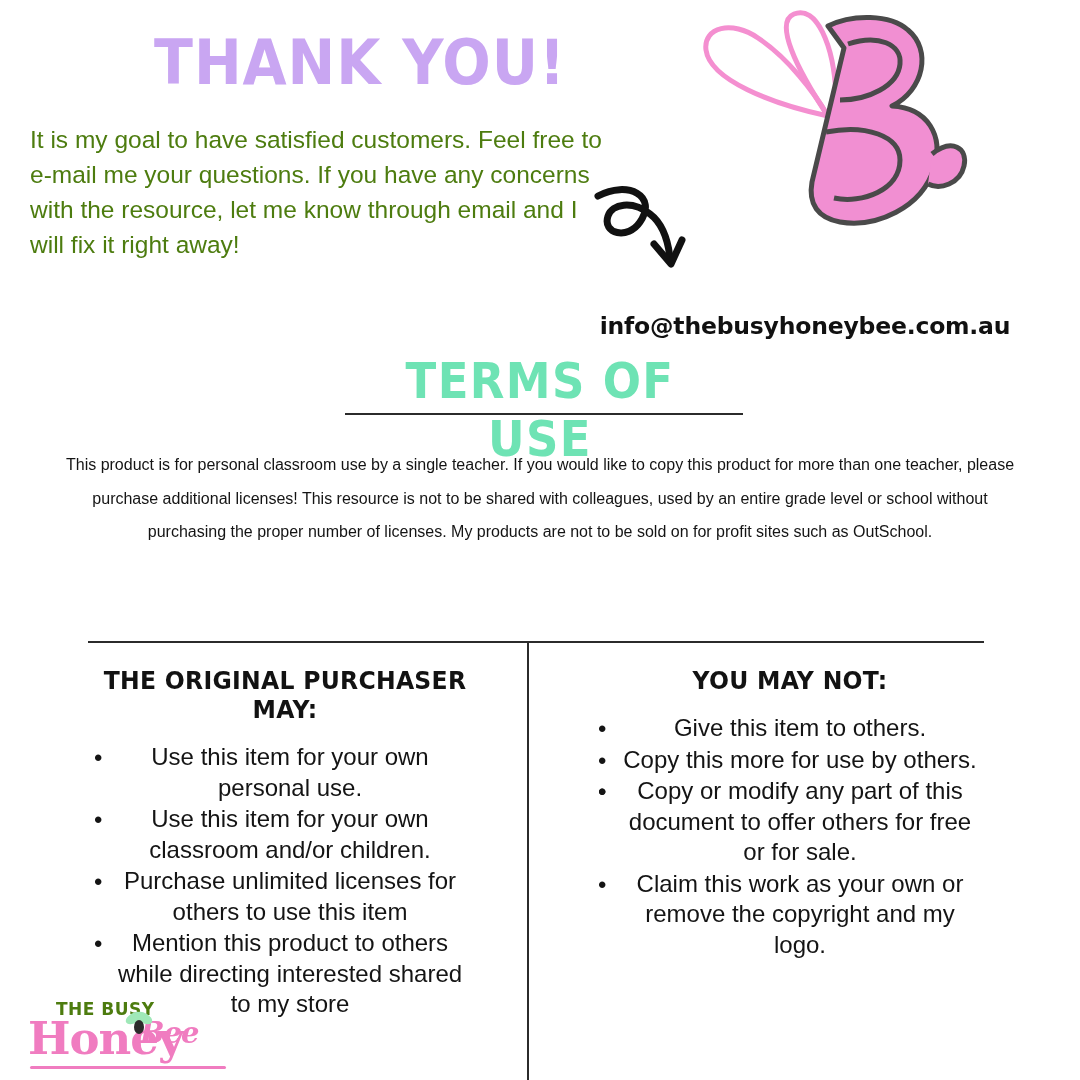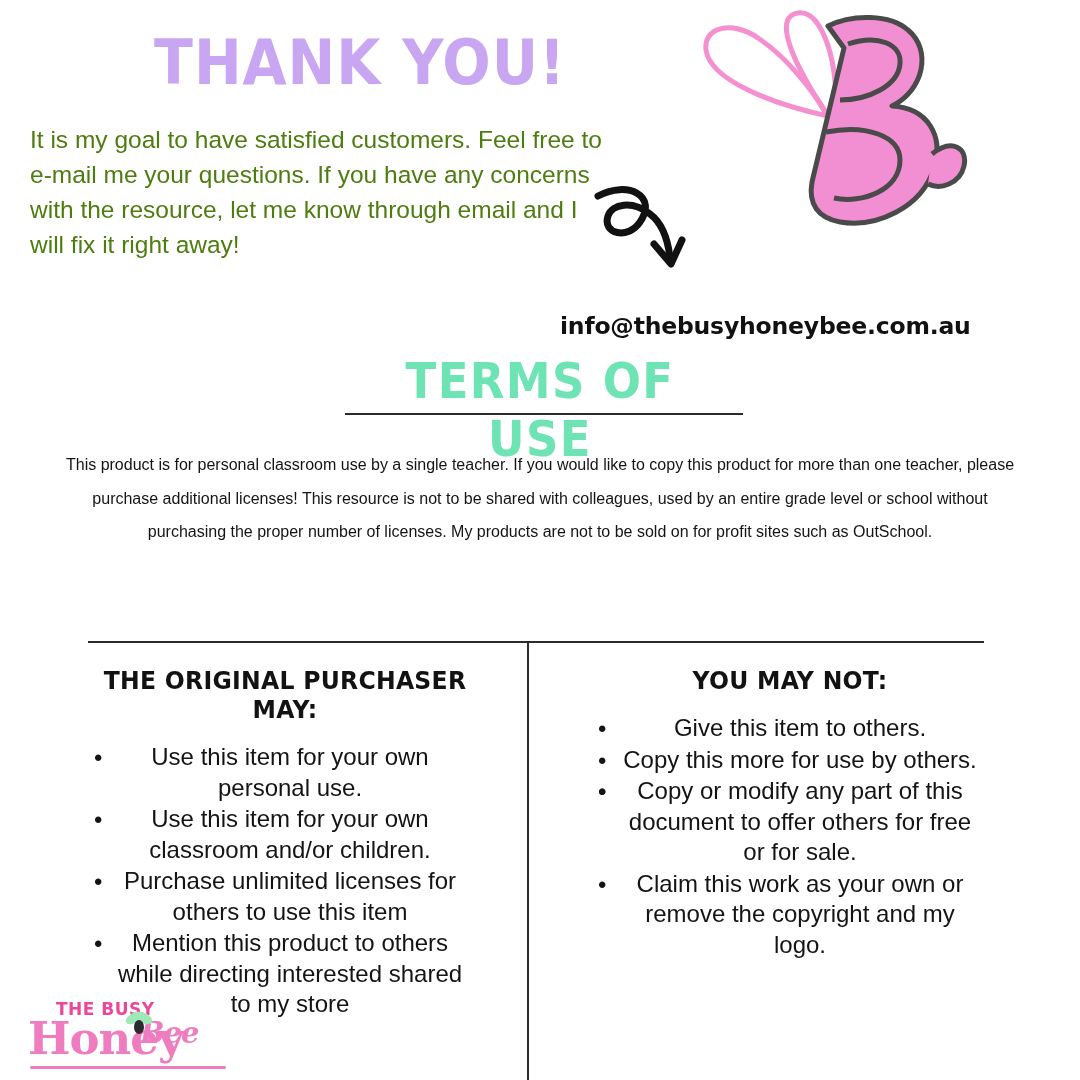--- a/index.html
+++ b/index.html
@@ -60,21 +60,21 @@
     width: 320px;
     height: 300px;
   }
 
   
   .email {
     position: absolute;
     left: 560px;
     top: 312px;
     width: 490px;
-    text-align: left;
+    text-align: center;
     font-family: "DejaVu Sans", sans-serif;
     font-weight: bold;
     font-size: 23.5px;
     letter-spacing: -0.2px;
     color: #111111;
   }
 
   
   .terms-title {
     position: absolute;
@@ -180,21 +180,21 @@
     height: 78px;
   }
   .fl-thebusy {
     position: absolute;
     left: 42px;
     top: 3px;
     font-family: "DejaVu Sans", sans-serif;
     font-weight: bold;
     font-size: 17px;
     letter-spacing: 0.5px;
-    color: #ec4899;
+    color: #4d7c0f;
   }
   .fl-honey {
     position: absolute;
     left: 14px;
     top: 16px;
     font-family: "DejaVu Serif", serif;
     font-weight: bold;
     font-size: 45px;
     color: #f07cc0;
     letter-spacing: -1px;

